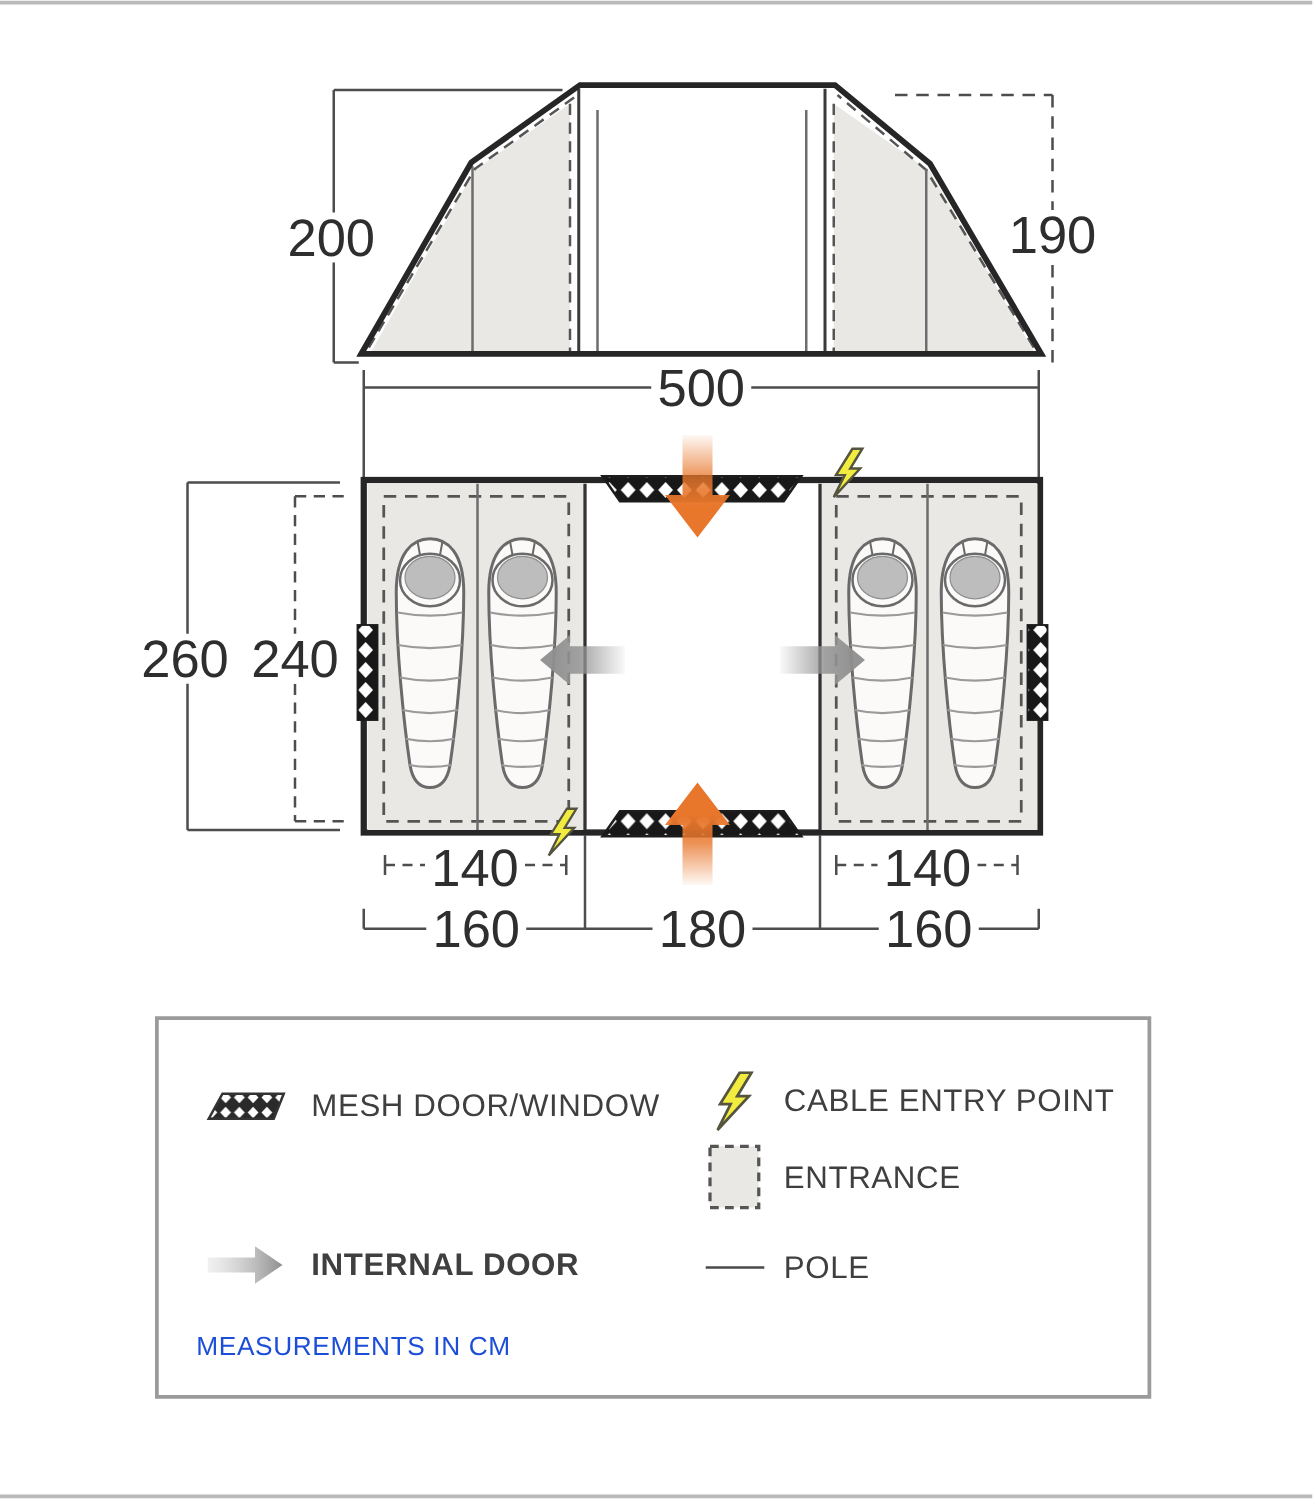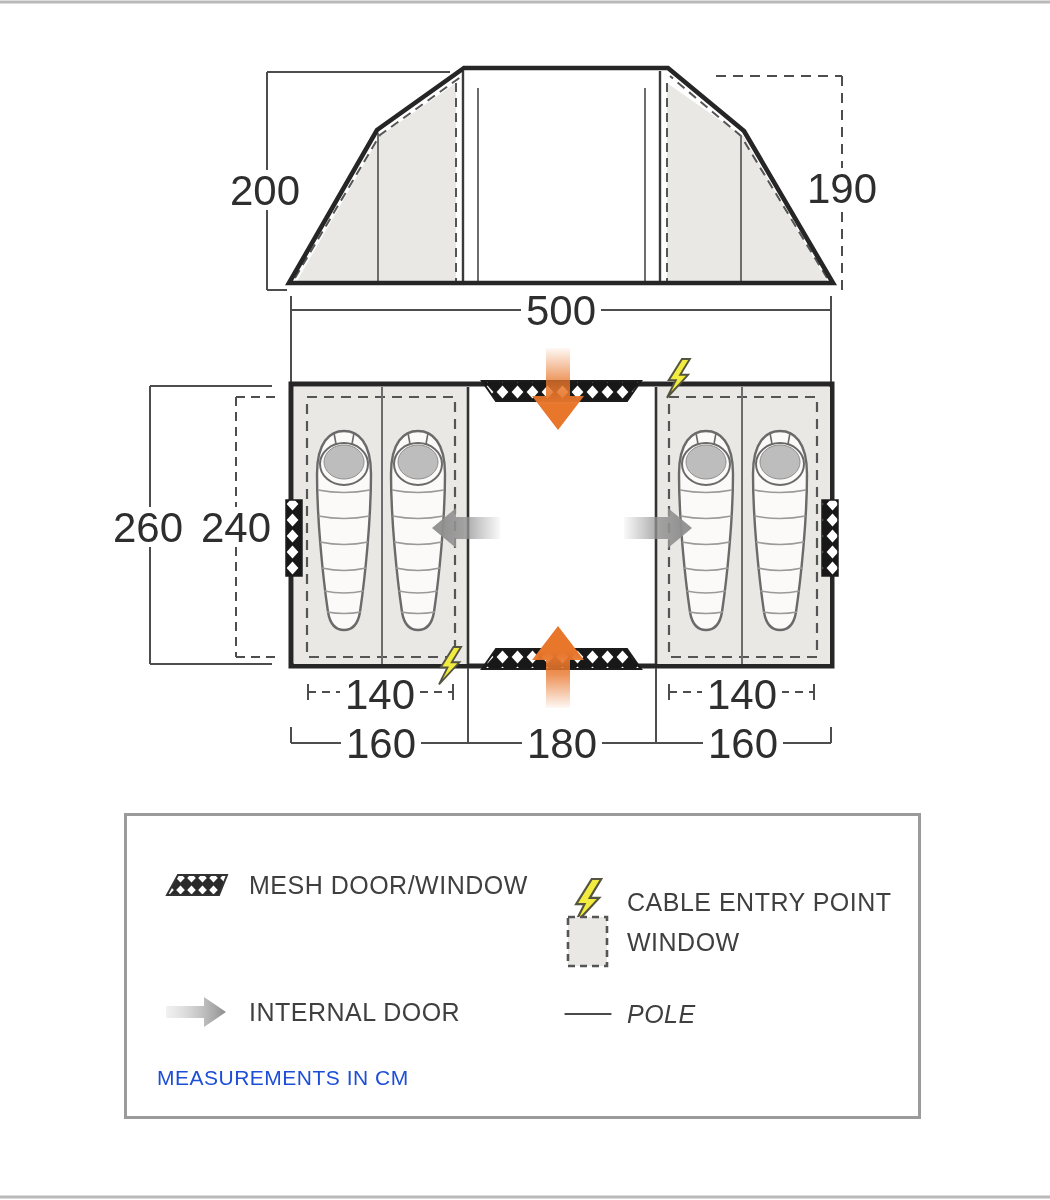--- a/index.html
+++ b/index.html
@@ -173,51 +173,51 @@
 
 <div class="legend">
   <div class="legend-item col1" style="left:32px;top:43px;">
     <span class="icon-box">
       <svg width="66" height="26" viewBox="0 0 66 26">
           <path d="M14,3 L63,3 L55,23 L3,23 Z" fill="url(#meshPatSm)" stroke="#333" stroke-width="2"></path>
         </svg>
     </span>
     <span class="legend-label">MESH DOOR/WINDOW</span>
   </div>
-  <div class="legend-item col2" style="left:436px;top:60px;justify-content:center;">
+  <div class="legend-item col2" style="left:436px;top:39px;justify-content:center;">
     <span class="icon-box">
       <svg width="30" height="48" viewBox="0 0 30 48">
           <path d="M18.8,1 L3.1,26.2 L11.5,26.2 L1,47 L26.2,19.9 L16.8,19.9 L28.3,1 Z" fill="#F1EC3F" stroke="#55553f" stroke-width="2.2"></path>
         </svg>
     </span>
     <span class="legend-label">CABLE ENTRY POINT</span>
   </div>
   <div class="legend-item col2" style="left:436px;top:100px;">
     <span class="icon-box">
       <svg width="46" height="56" viewBox="0 0 46 56">
           <rect x="3" y="3" width="39" height="49" fill="#EAE8E5" stroke="#555" stroke-width="2.6" stroke-dasharray="7 5"></rect>
         </svg>
     </span>
-    <span class="legend-label">WINDOW</span>
-  </div>
-  <div class="legend-item col1" style="left:32px;top:170px;">
+    <span class="legend-label">ENTRANCE</span>
+  </div>
+  <div class="legend-item col1" style="left:32px;top:170px;font-weight:bold;">
     <span class="icon-box">
       <svg width="62" height="36" viewBox="0 0 62 36">
         <defs>
             <linearGradient id="lgGr" x1="0" y1="0" x2="1" y2="0">
               <stop offset="0" stop-color="#dcdcdc" stop-opacity="0.4"></stop>
               <stop offset="1" stop-color="#8E8E8E"></stop>
             </linearGradient>
           </defs>
         <path d="M0,12 L38,12 L38,3 L60,18 L38,33 L38,24 L0,24 Z" fill="url(#lgGr)"></path>
       </svg>
     </span>
     <span class="legend-label">INTERNAL DOOR</span>
   </div>
-  <div class="legend-item col2" style="left:436px;top:172px;font-style:italic;">
+  <div class="legend-item col2" style="left:436px;top:172px;">
     <span class="icon-box">
       <svg width="64" height="10" viewBox="0 0 64 10">
           <line x1="2" y1="5" x2="62" y2="5" stroke="#4a4a4a" stroke-width="2.6"></line>
         </svg>
     </span>
     <span class="legend-label">POLE</span>
   </div>
   <div class="legend-note">MEASUREMENTS IN CM</div>
 </div>
 

